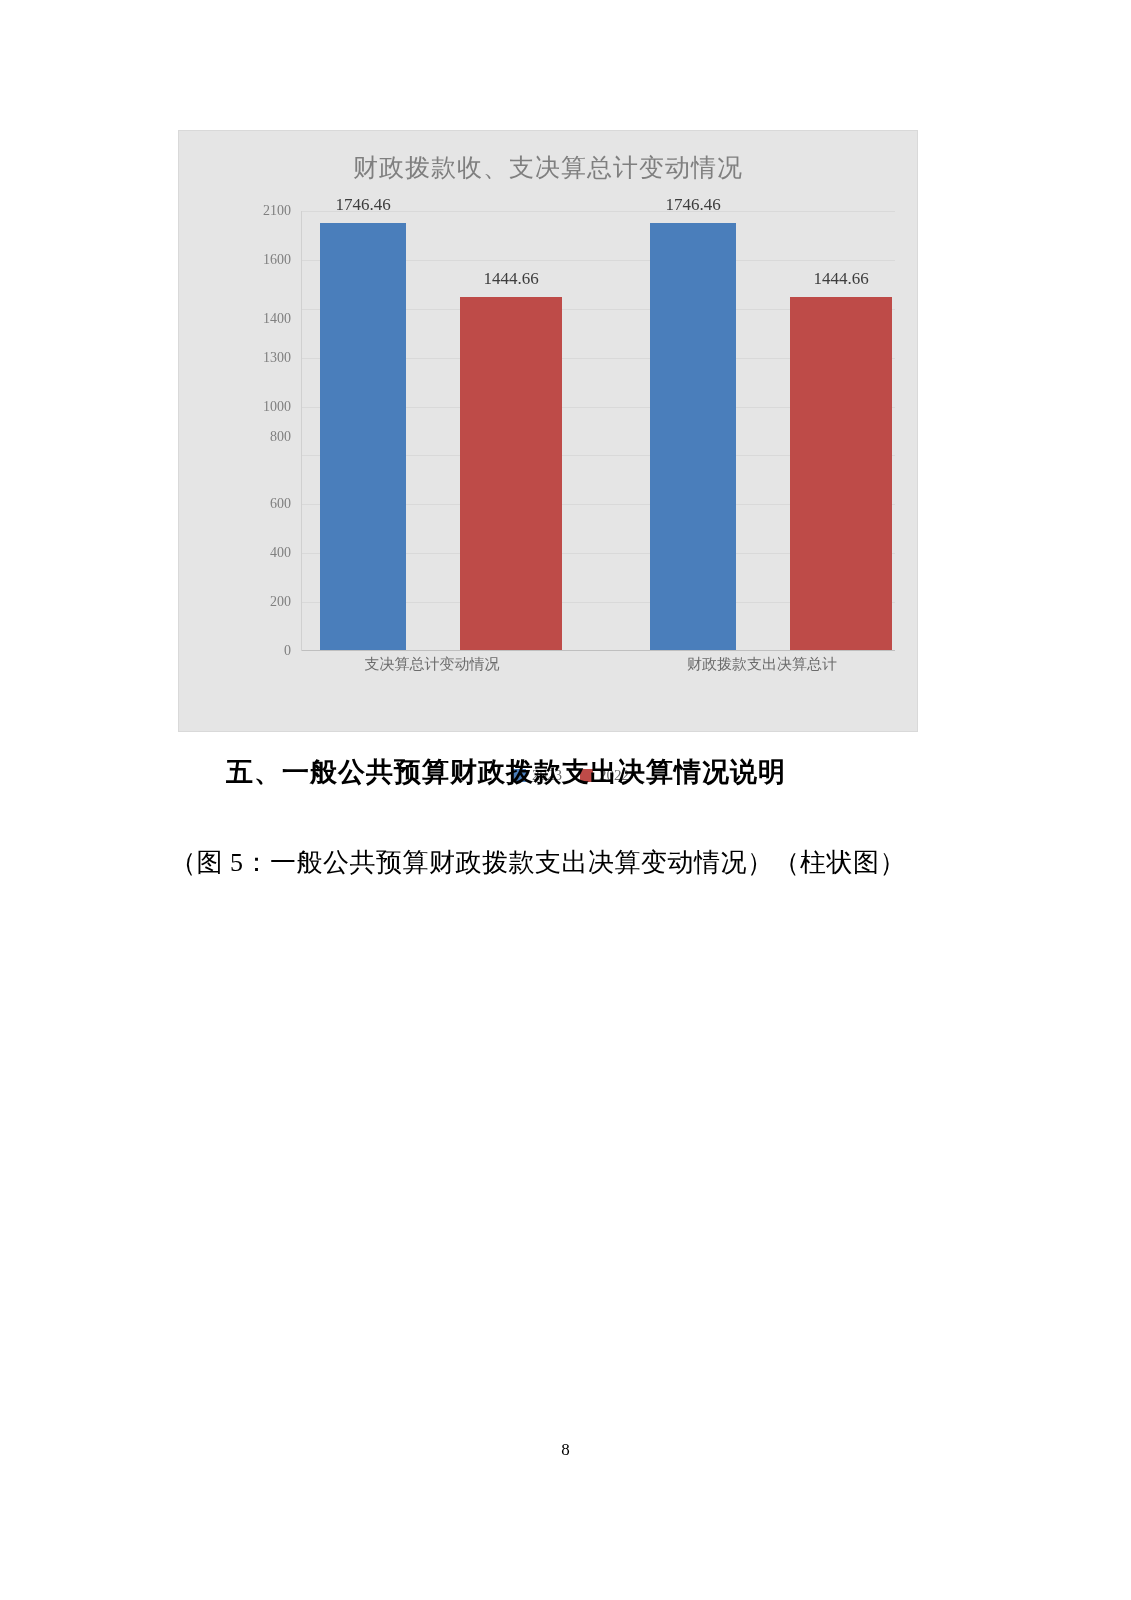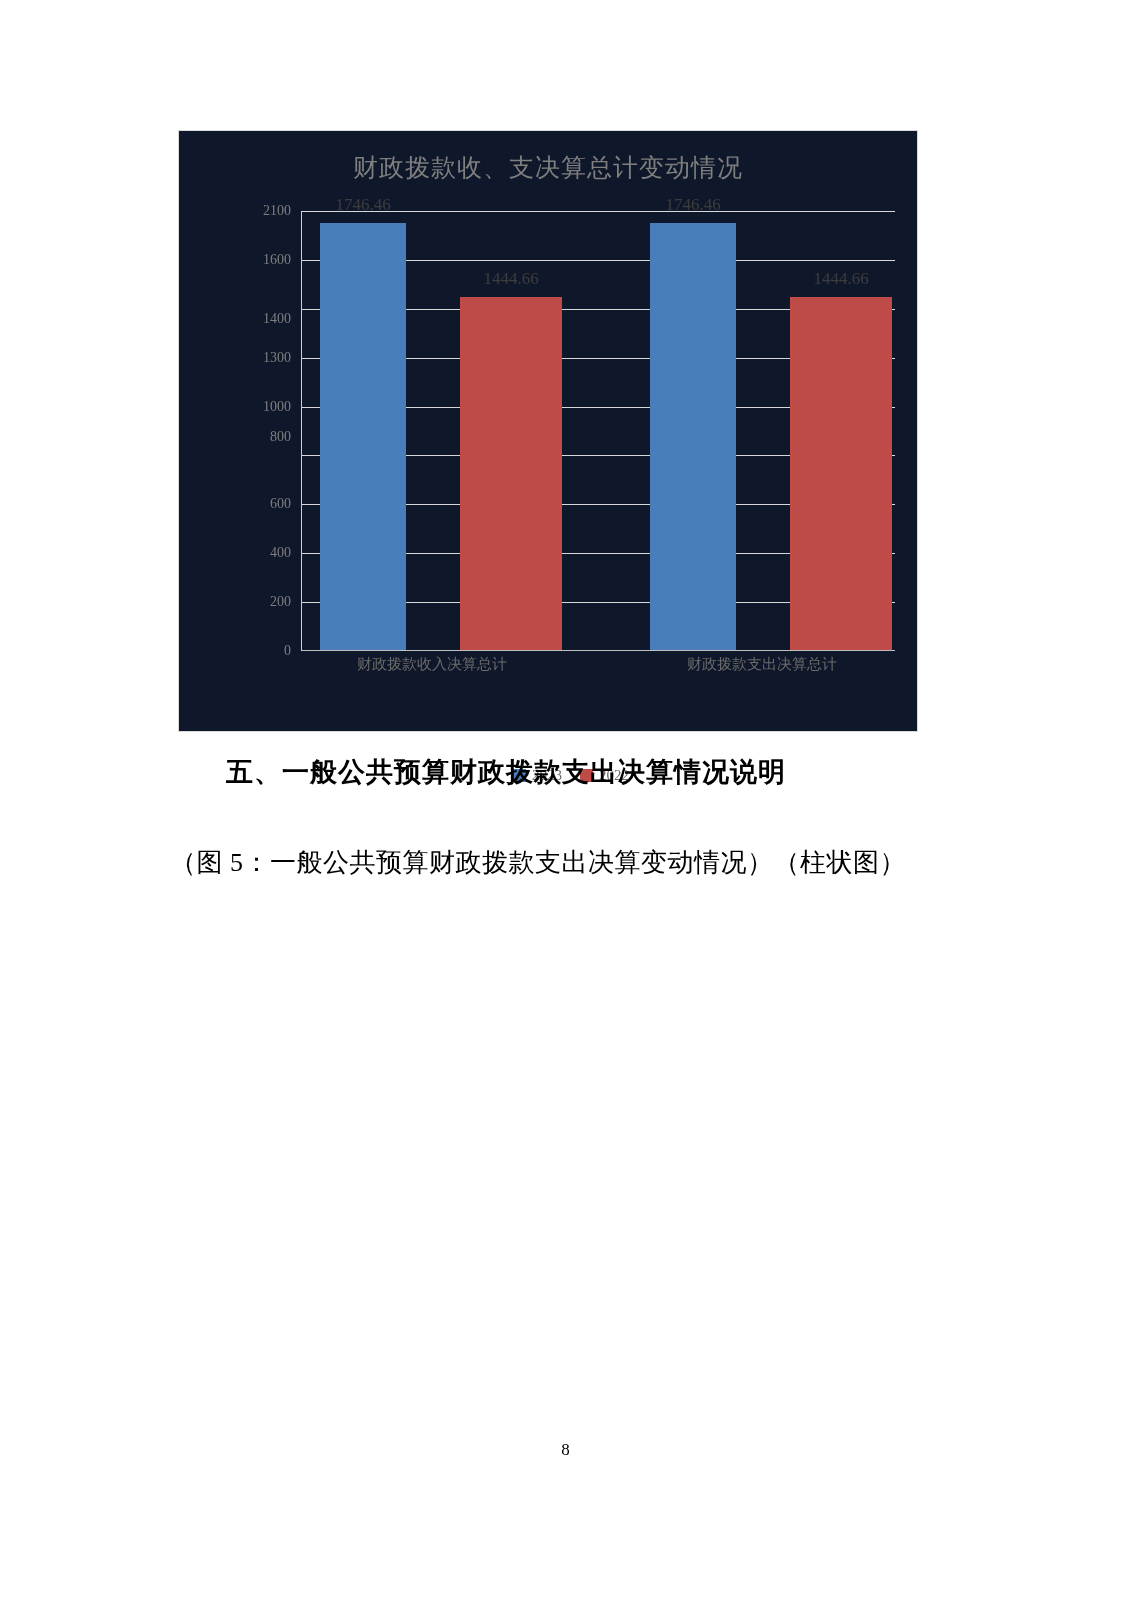--- a/index.html
+++ b/index.html
@@ -24,21 +24,21 @@
     background: #fff;
   }
 
   
   .chart-card {
     position: absolute;
     left: 178px;
     top: 130px;
     width: 740px;
     height: 602px;
-    background: #0f172a;
+    background: #e5e5e5;
     border: 1px solid #d9d9d9;
     box-sizing: border-box;
     text-decoration: underline;
   }
   .chart-title {
     position: absolute;
     left: 0; right: 0;
     top: 20px;
     text-align: center;
     font-size: 25px;
@@ -247,21 +247,21 @@
           <div class="bar bar-2023" style="left:348px; width:86px; height:427px;">
             <span class="bar-value">1746.46</span>
           </div>
           <div class="bar bar-2022" style="left:488px; width:86px; height:353px;">
             <span class="bar-value">1444.66</span>
           </div>
         </div>
       </div>
 
       <div class="cat-labels">
-        <div class="cat-label" style="left:131px">财政拨款收入决算总计</div>
+        <div class="cat-label" style="left:131px">支决算总计变动情况</div>
         <div class="cat-label" style="left:461px">财政拨款支出决算总计</div>
       </div>
 
       <div class="legend">
         <div class="legend-item">
           <span class="swatch sw-2023"></span>
           <span>2023</span>
         </div>
         <div class="legend-item">
           <span class="swatch sw-2022"></span>

